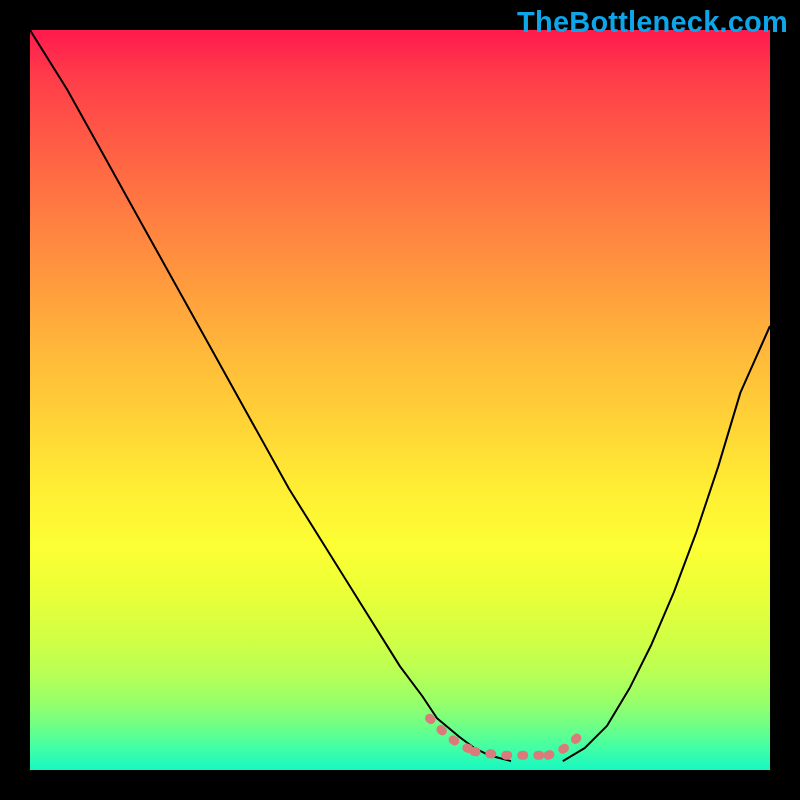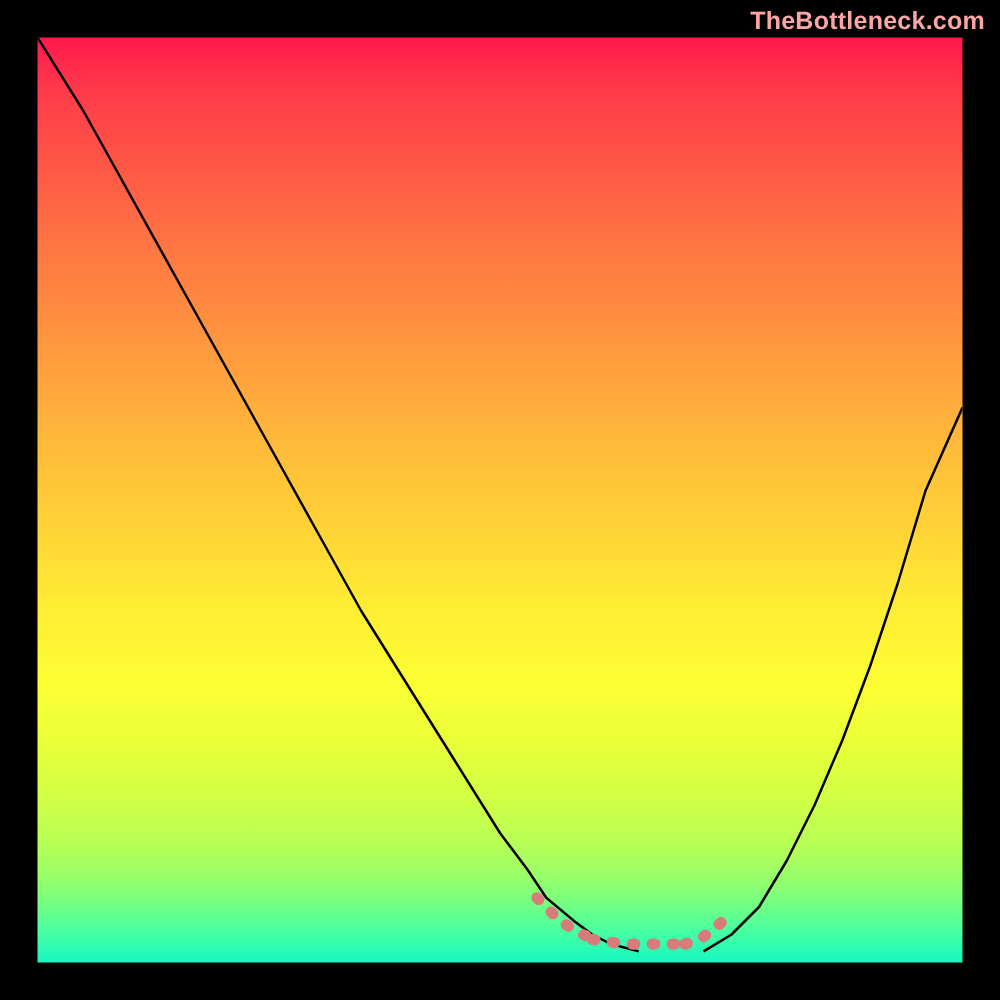--- a/index.html
+++ b/index.html
@@ -8,23 +8,23 @@
     position: relative;
     width: 800px;
     height: 800px;
     background: #000;
   }
   .watermark {
     position: absolute;
     top: 6px;
     right: 12px;
     font-family: Arial, Helvetica, sans-serif;
-    font-size: 20px;
+    font-size: 29px;
     font-weight: bold;
-    color: #fca5a5;
+    color: #0ea5e9;
     z-index: 10;
     letter-spacing: 0.2px;
   }
   .plot-area {
     position: absolute;
     left: 30px;
     top: 30px;
     width: 740px;
     height: 740px;
   }

